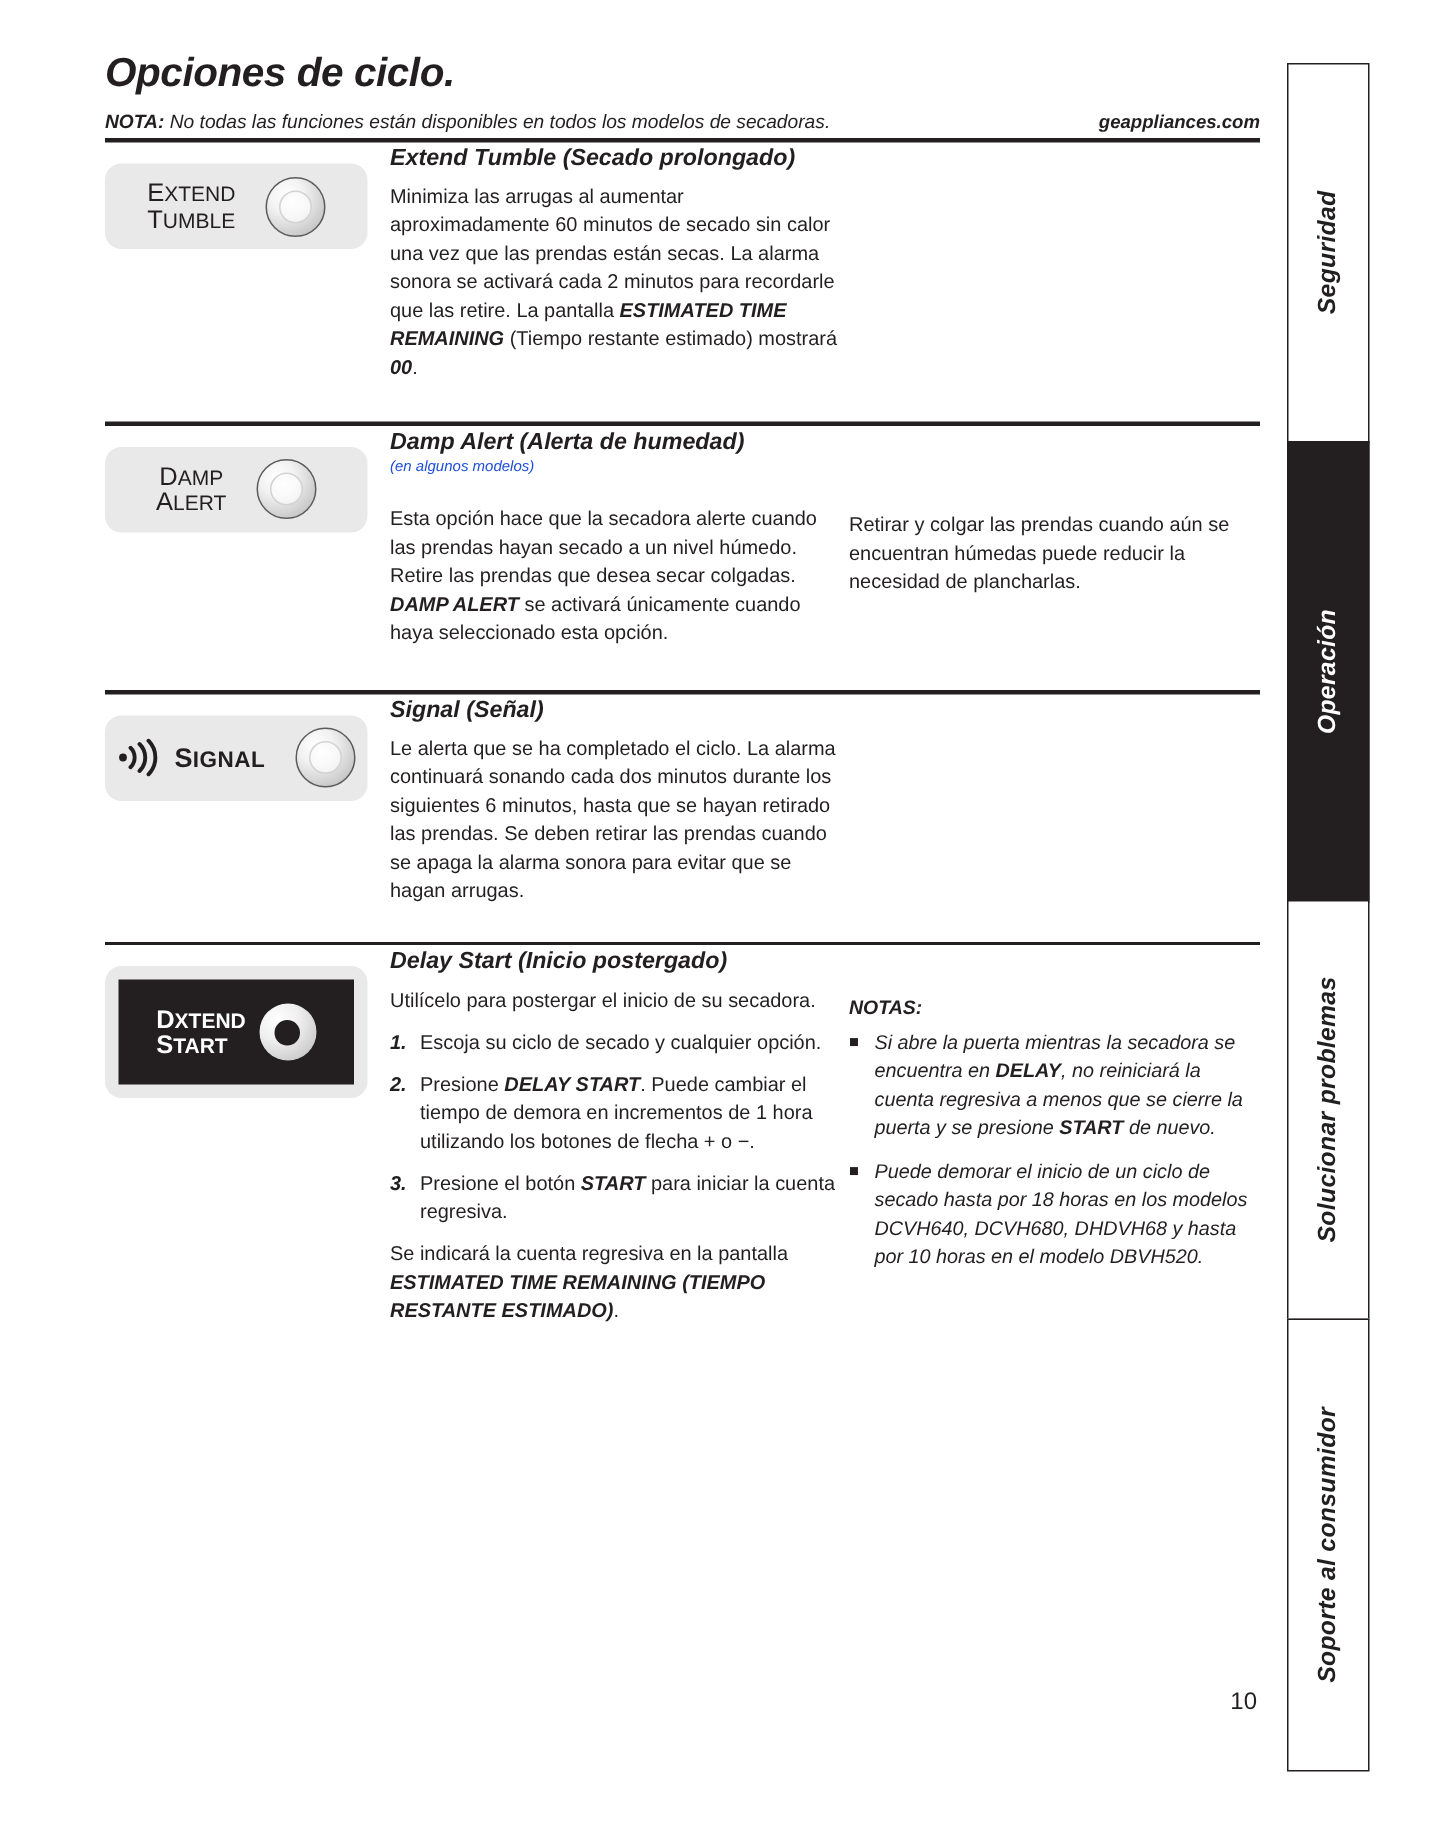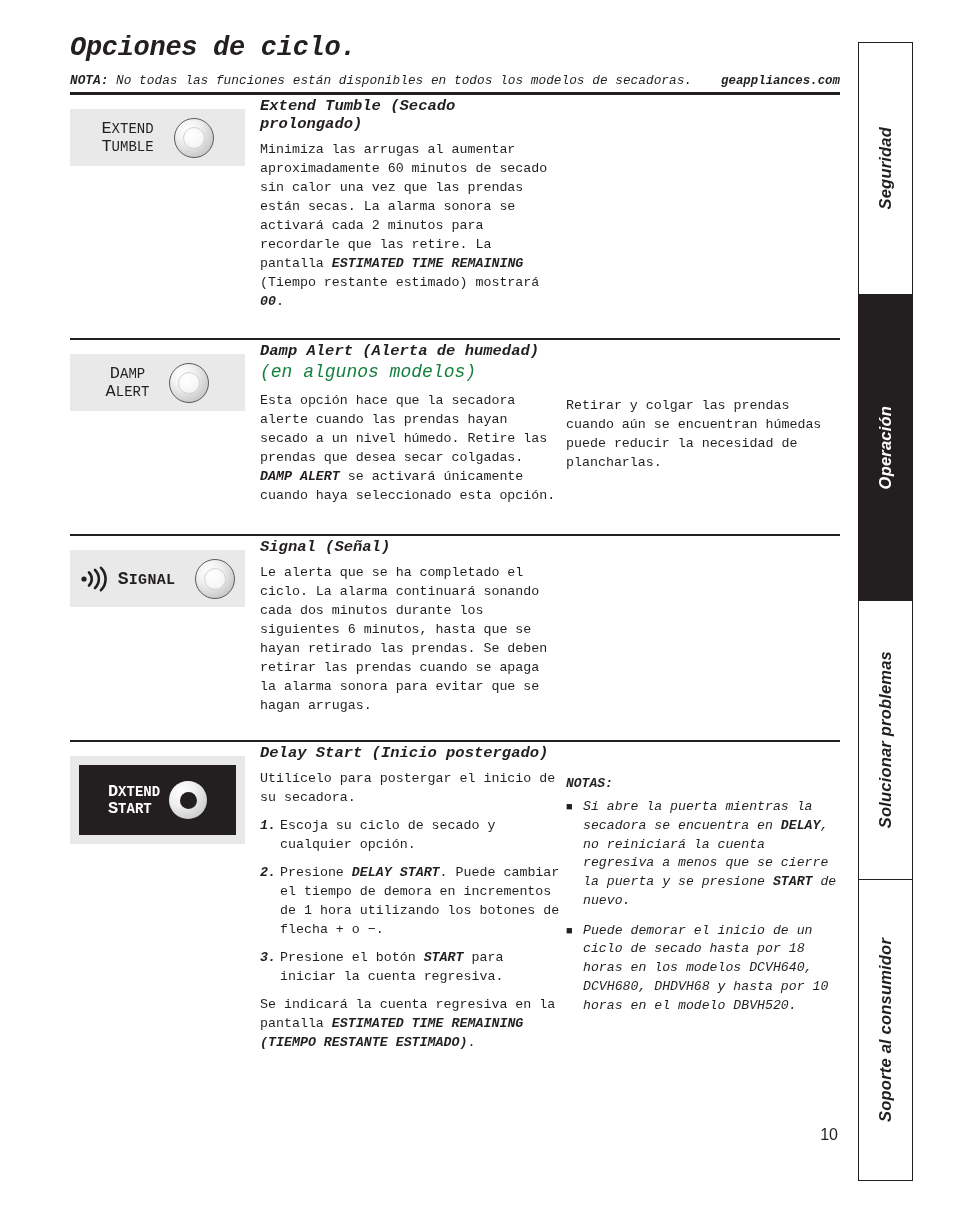--- a/index.html
+++ b/index.html
@@ -58,21 +58,20 @@
   .tab.t1 { height: 308px; }
   .tab.t2 { height: 280px; }
   .tab.t3 { height: 302px; }
 
   
   .content {
     position: absolute;
     left: 70px;
     top: 34px;
     width: 770px;
-    font-family: Liberation Mono, monospace;
   }
 
   .page-title {
     font-size: 27px;
     font-style: italic;
     font-weight: bold;
     letter-spacing: -0.3px;
     margin: 0 0 9px 0;
     line-height: 1.1;
     color: #231f20;
@@ -128,20 +127,21 @@
   }
 
   
   .chip {
     background: #e9e9e9;
     display: flex;
     align-items: center;
     justify-content: center;
     gap: 20px;
     box-sizing: border-box;
+    border-radius: 11px;
   }
   .chip.extend  { width: 175px; height: 57px; }
   .chip.damp    { width: 175px; height: 57px; }
   .chip.signal  { width: 175px; height: 57px; }
   .chip.delay   { width: 175px; height: 88px; padding: 9px; }
 
   .chip-text {
     font-size: 17px;
     line-height: 1.04;
     text-align: center;
@@ -206,25 +206,25 @@
   
   h3.feat-title {
     font-size: 15.5px;
     font-style: italic;
     font-weight: bold;
     margin: 0 0 6px 0;
     line-height: 1.18;
     color: #231f20;
   }
   .subtitle {
-    font-size: 18px;
-    font-style: italic;
-    margin: -4px 0 7px 0;
+    font-size: 10px;
+    font-style: italic;
+    margin: -4px 0 18px 0;
     line-height: 1.2;
-    color: #15803d;
+    color: #1d4ed8;
   }
   p.body {
     font-size: 13.3px;
     line-height: 1.43;
     margin: 0 0 9px 0;
     color: #231f20;
   }
   p.body b { font-weight: bold; font-style: italic; }
 
   

